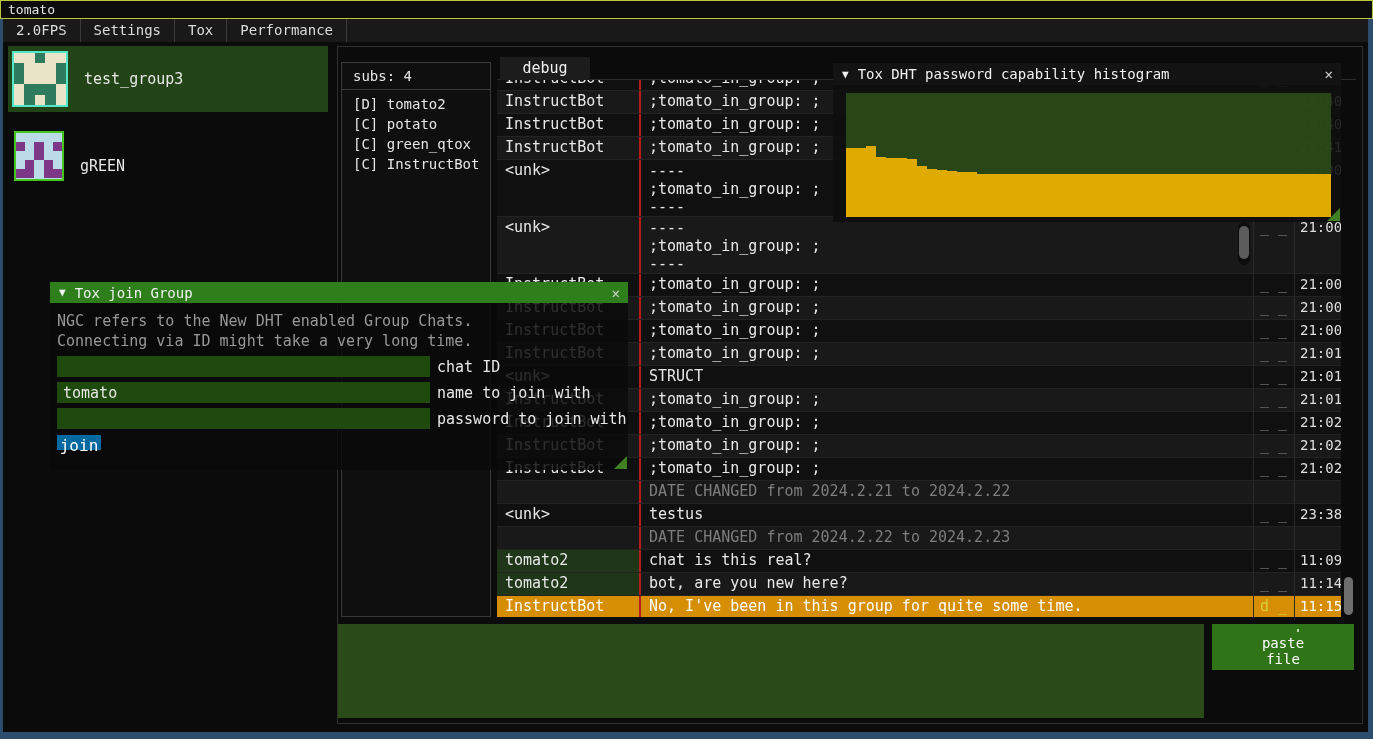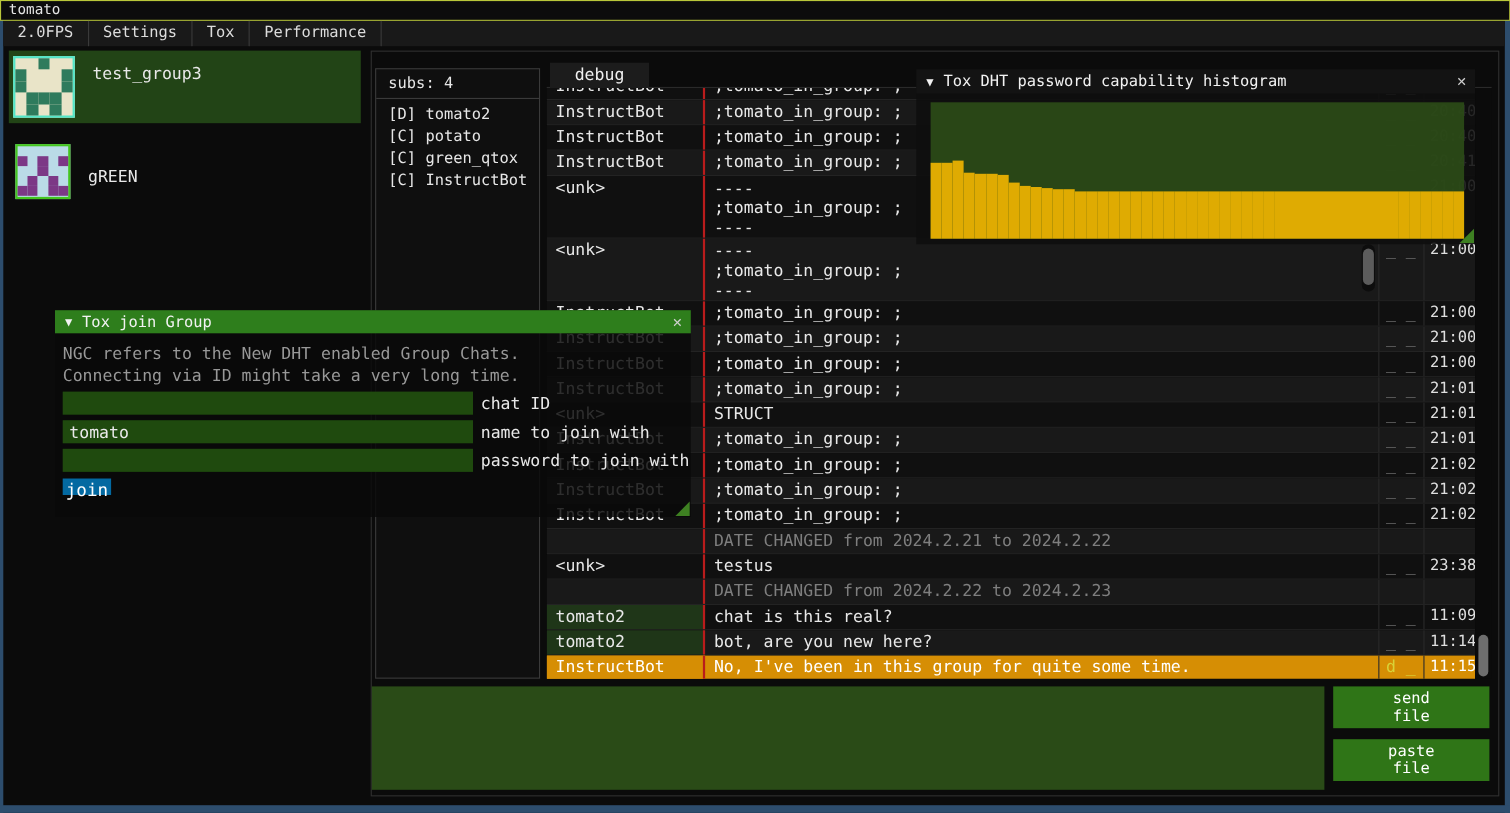--- a/index.html
+++ b/index.html
@@ -17,21 +17,21 @@
   .wm-bottom{ position:absolute; left:0; right:0; bottom:0; height:7px;  background:#2d4d6d; }
   
   .menubar { position:absolute; left:3px; right:5px; top:19px; height:23px;
     background:#191919; display:flex; align-items:stretch; }
   .mitem { padding:0 13px; font-size:14px; line-height:23px; color:#dcdcdc;
     border-right:1px solid #3a3a3a; }
   
   .gitem { position:absolute; left:8px; width:320px; display:flex; }
   .gitem.sel { background:#224416; }
   .gavatar { display:grid; grid-template-columns:repeat(5,1fr); grid-template-rows:repeat(5,1fr); }
-  .glabel { font-size:15px; margin-left:16px; margin-top:12px; }
+  .glabel { font-size:15px; margin-left:16px; margin-top:24px; }
   
   .bigwin { position:absolute; left:337px; top:46px; width:1026px; height:678px;
     border:1px solid #303030; }
   
   .subs { position:absolute; left:341px; top:62px; width:150px; height:555px;
     background:#0f0f0f; border:1px solid #3a3a3a; }
   .subs-head { font-size:14px; color:#e6e6e6; padding:5px 0 0 11px; }
   .subs-sep { height:1px; background:#3a3a3a; margin-top:5px; }
   .smember { font-size:14px; line-height:20px; padding-left:11px; color:#e6e6e6; }
   .smember:first-of-type { margin-top:4px; }
@@ -407,16 +407,16 @@
         <span class="jlabel">password to join with</span>
       </div>
       <div class="jbtn">join</div>
     </div>
     <div class="grip"></div>
   </div>
 
   <textarea class="composer-input" style=""></textarea>
   <div class="filebtn" style="top:624px;">send
 file</div>
-  <div class="filebtn" style="top:672px;">paste
+  <div class="filebtn" style="top:632px;">paste
 file</div>
 
 </div>
 
 </body></html>

